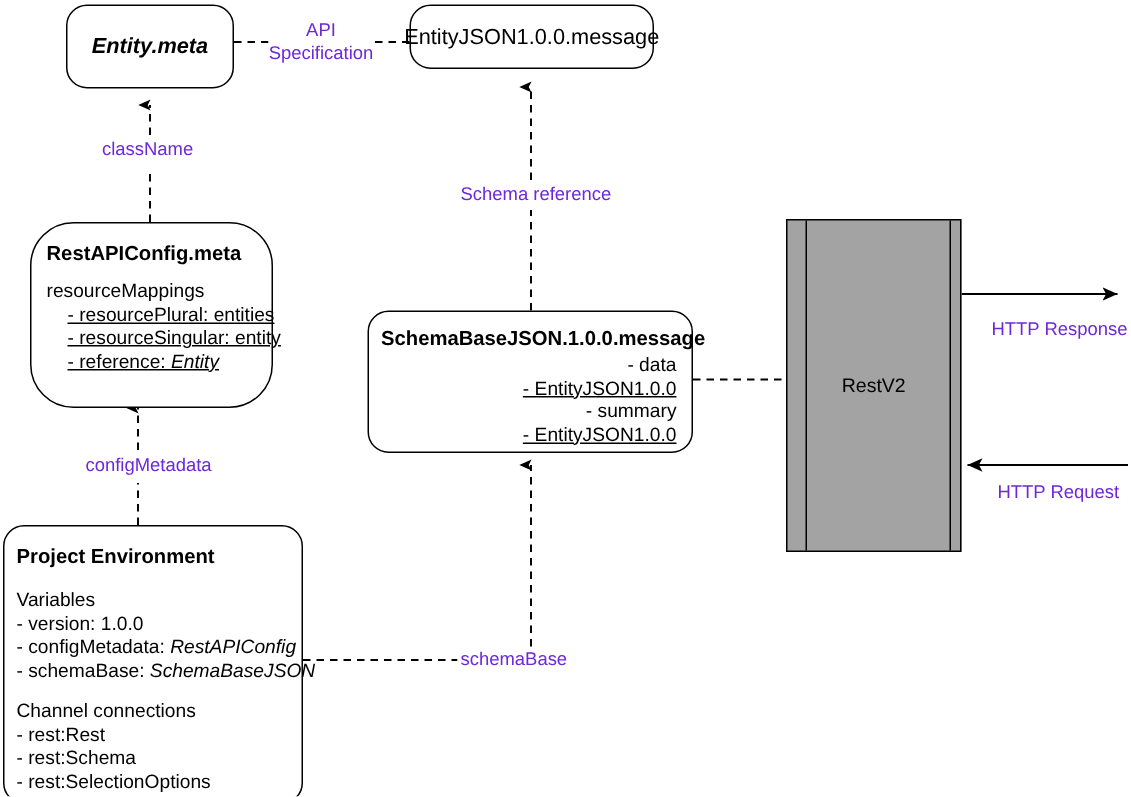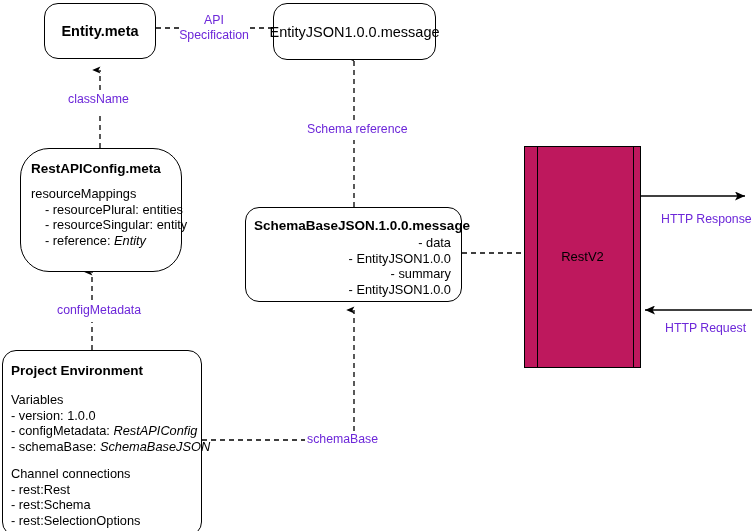--- a/index.html
+++ b/index.html
@@ -24,20 +24,21 @@
     border-radius: 14px;
     padding: 8px 10px;
   }
   .node.center {
     display: flex;
     align-items: center;
     justify-content: center;
     padding: 0;
   }
   .title-ital {
+    font-style: italic;
     font-size: 14.5px;
     font-weight: bold;
     white-space: nowrap;
   }
   .title-plain {
     font-size: 14.5px;
     white-space: nowrap;
   }
   .title-bold {
     font-size: 13.5px;
@@ -49,21 +50,21 @@
     font-size: 12.8px;
     line-height: 15.5px;
     white-space: nowrap;
   }
   .ital {
     font-style: italic;
   }
   .spacer {
     height: 12px;
   }
-  .indent1 { padding-left: 14px; }
+  .indent1 { padding-left: 14px; text-decoration: underline; }
 
   
   #wires {
     position: absolute;
     left: 0; top: 0;
     width: 754px;
     height: 531px;
     pointer-events: none;
   }
   .edge-label {
@@ -73,21 +74,21 @@
     white-space: nowrap;
     background: #ffffff;
     line-height: 15px;
     text-align: center;
   }
   
   .component {
     position: absolute;
     box-sizing: border-box;
     border: 1.4px solid #000000;
-    background: #be185d;
+    background: #a3a3a3;
   }
   .component .bar-left,
   .component .bar-right {
     position: absolute;
     top: 0;
     bottom: 0;
     width: 0;
     border-left: 1.4px solid #000000;
   }
   .component .label {
@@ -153,21 +154,21 @@
 
     <g>
       <line x1="752" y1="310" x2="645" y2="310" stroke="#000000" stroke-width="1.4" marker-end="url(#arrowSolidLeft)"></line>
     </g>
   </svg>
 
   <div class="node center" style="left:44px; top:3px; width:112px; height:56px;">
     <span class="title-ital">Entity.meta</span>
   </div>
 
-  <div class="node center" style="left:273px; top:3px; width:163px; height:57px;">
+  <div class="node center" style="left:273px; top:3px; width:163px; height:43px;">
     <span class="title-plain">EntityJSON1.0.0.message</span>
   </div>
 
   <div class="node" style="left:20px; top:148px; width:162px; height:124px; padding:12px 10px 8px 10px;border-radius:29px;">
     <div class="title-bold">RestAPIConfig.meta</div>
     <div style="height:8px;"></div>
     <div class="body-line">resourceMappings</div>
     <div class="body-line indent1">- resourcePlural: entities</div>
     <div class="body-line indent1">- resourceSingular: entity</div>
     <div class="body-line indent1"><span>- reference: </span><span class="ital">Entity</span></div>

